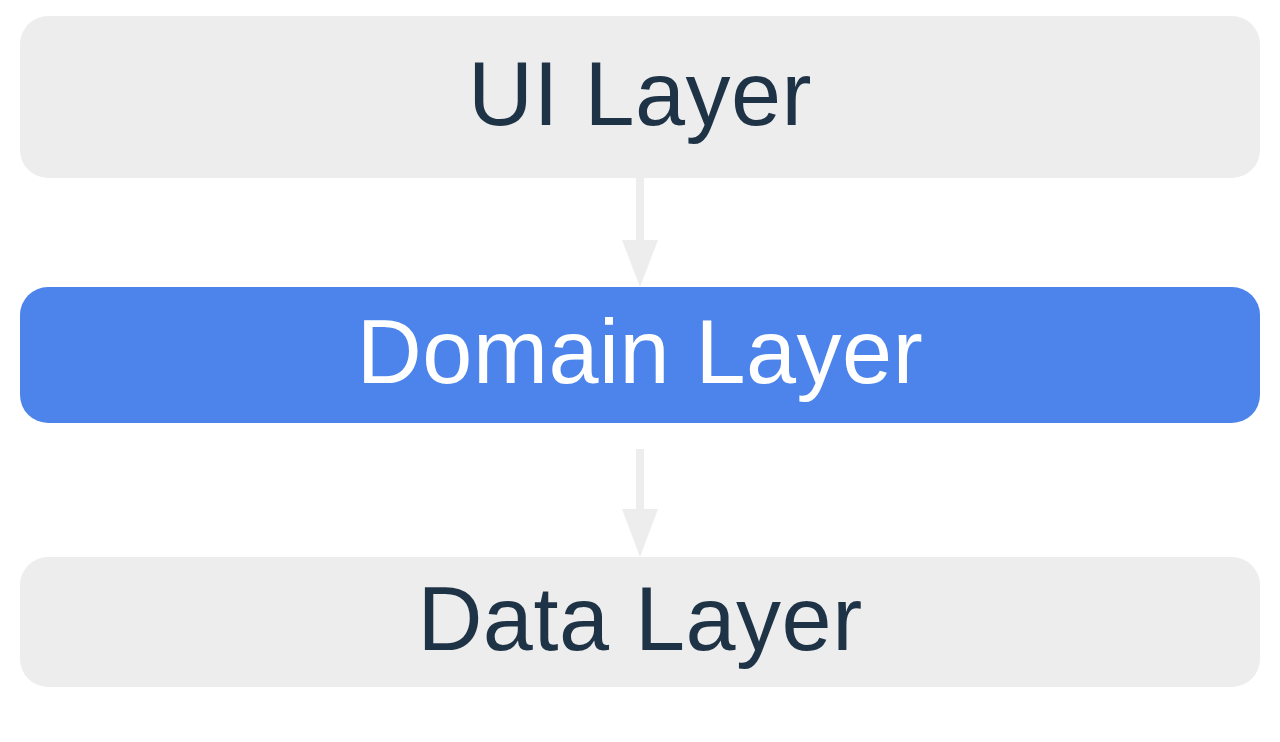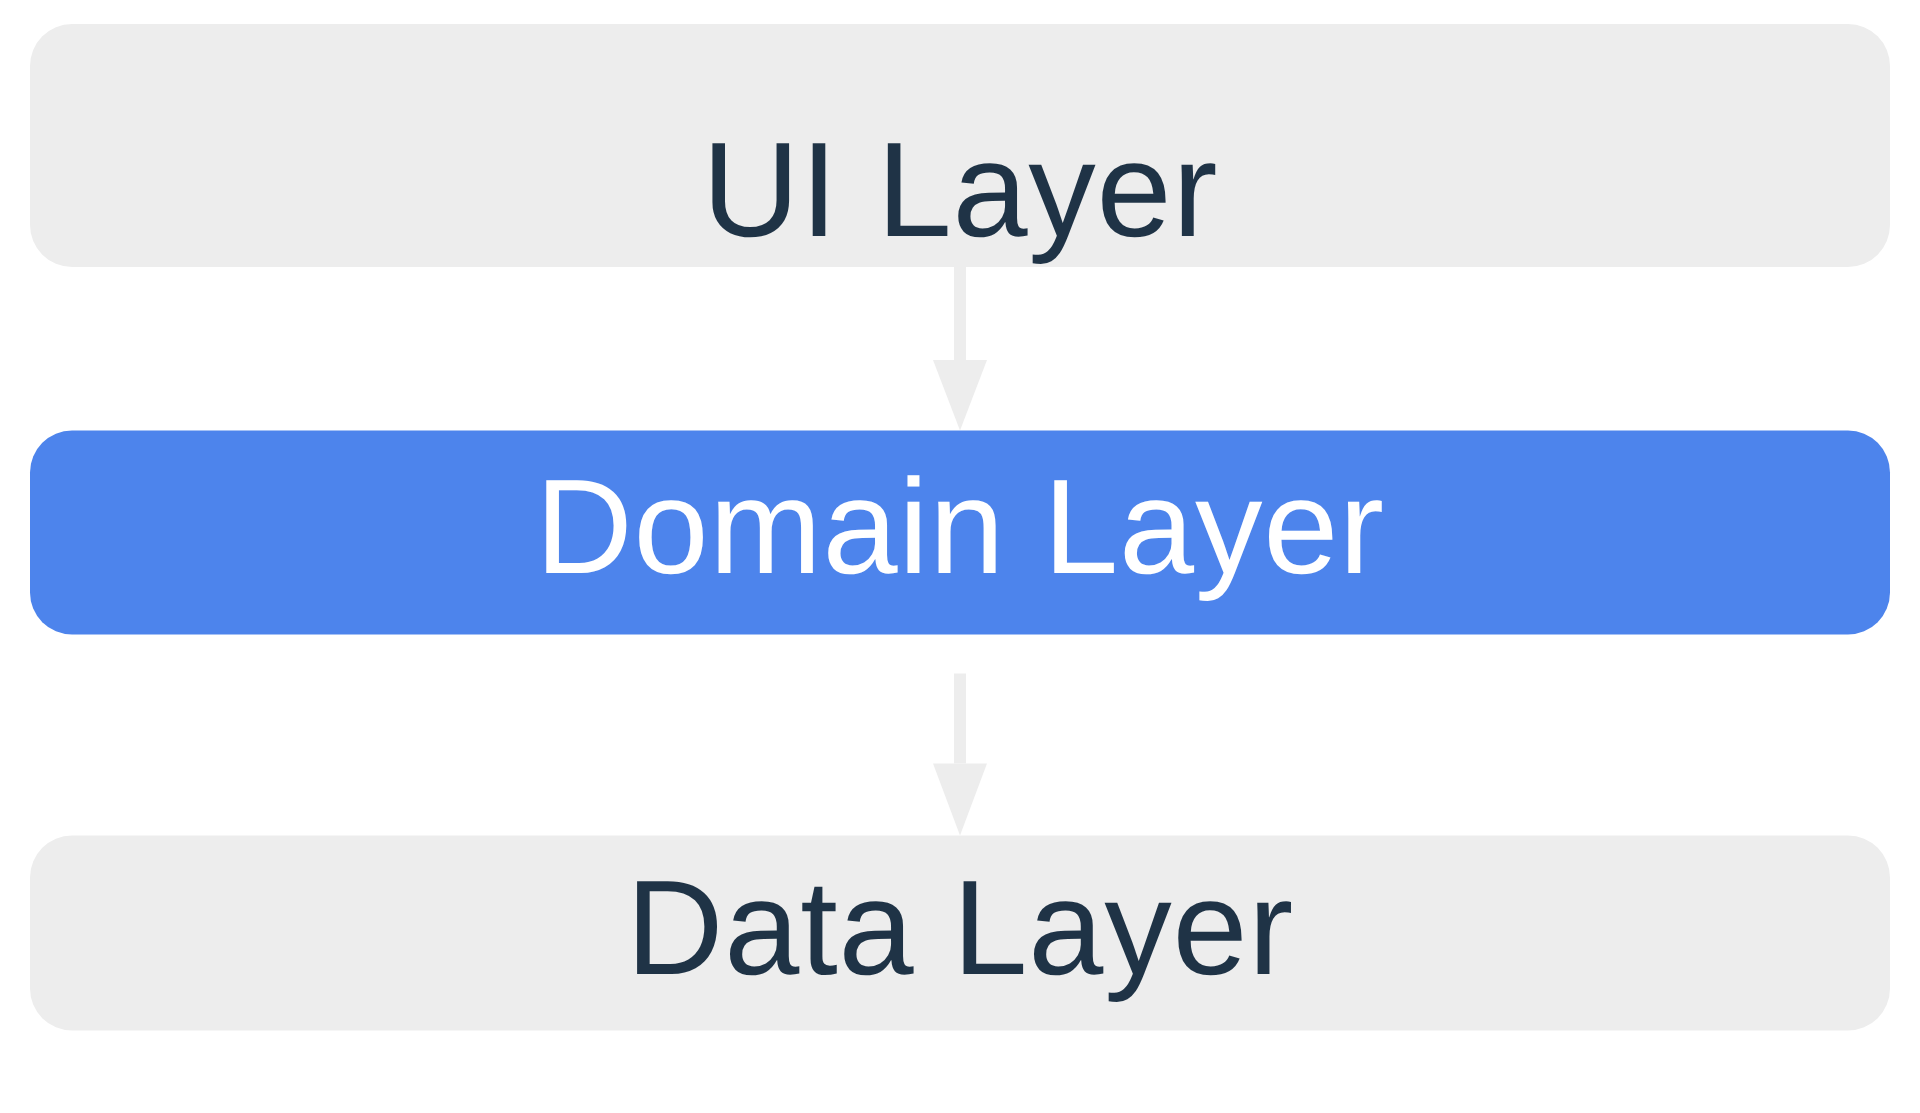--- a/index.html
+++ b/index.html
@@ -25,21 +25,21 @@
     justify-content: center;
   }
   .layer-label {
     font-size: 90px;
     font-weight: 400;
     line-height: 1;
     letter-spacing: 0.5px;
     white-space: nowrap;
     padding-bottom: 6px; 
   }
-  #box-ui     { top: 16px;  height: 162px; align-items: flex-end; }
+  #box-ui     { top: 16px;  height: 162px; }
   #box-domain { top: 287px; height: 136px; }
   #box-data   { top: 557px; height: 130px; }
 
   .arrow-stem {
     position: absolute;
     left: 636px;
     width: 8px;
   }
   #stem-1 { top: 178px; height: 62px; }
   #stem-2 { top: 449px; height: 60px; }

